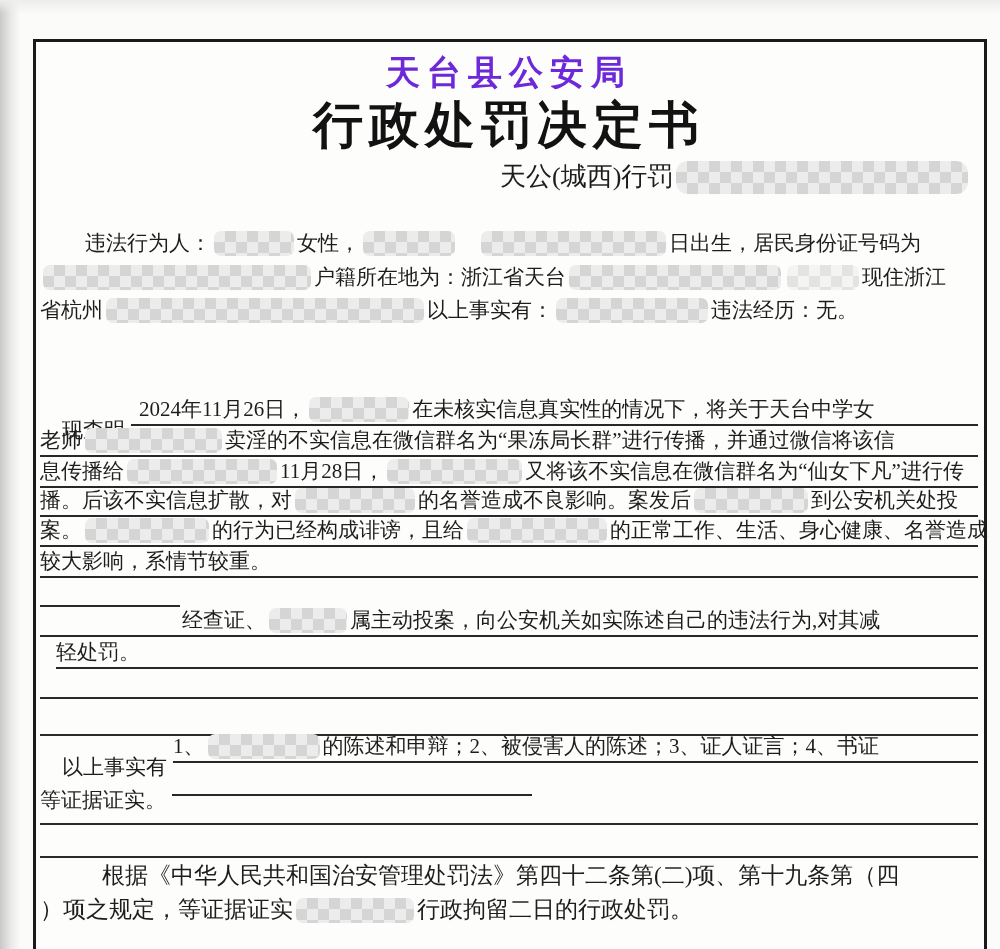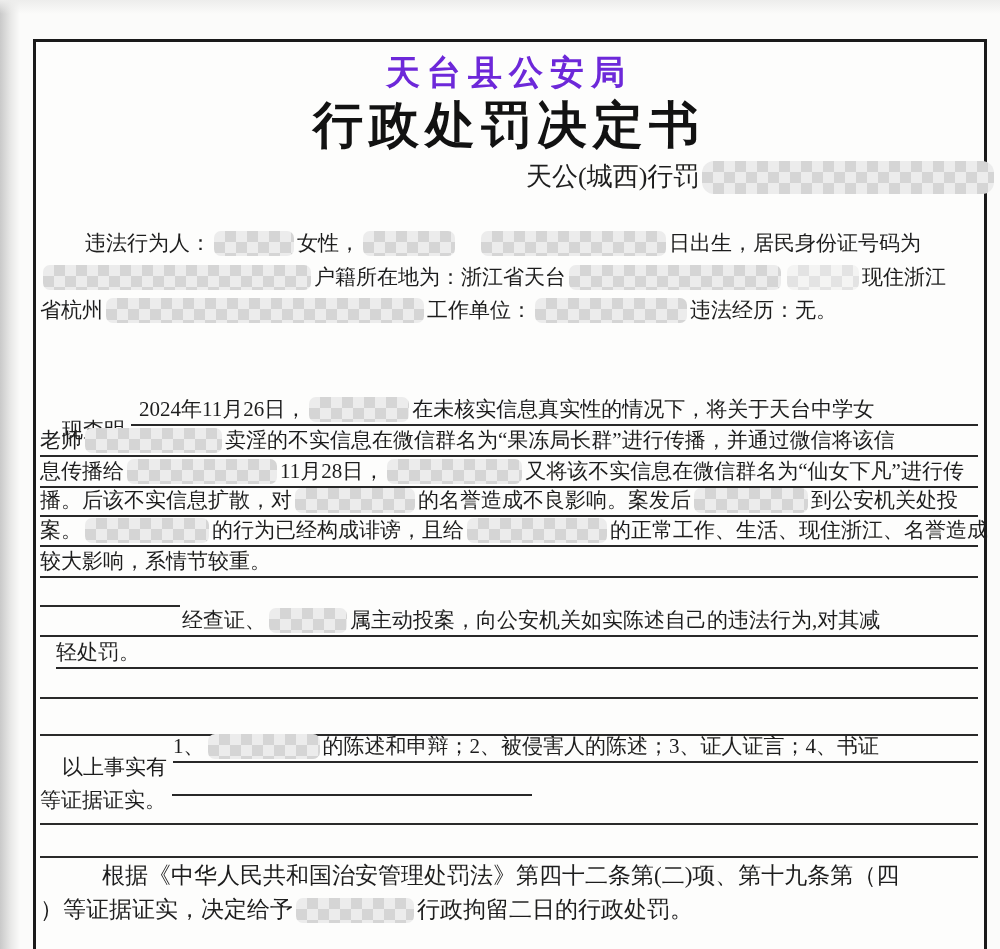--- a/index.html
+++ b/index.html
@@ -45,51 +45,51 @@
       linear-gradient(45deg,#d5d5d5 25%,transparent 25%,transparent 75%,#d5d5d5 75%),
       linear-gradient(45deg,#d5d5d5 25%,#ececec 25%,#ececec 75%,#d5d5d5 75%);
     background-size:22px 22px;background-position:0 0,11px 11px;
   }
   .redact.light{
     background-image:
       linear-gradient(45deg,#e3e3e3 25%,transparent 25%,transparent 75%,#e3e3e3 75%),
       linear-gradient(45deg,#e3e3e3 25%,#f4f4f3 25%,#f4f4f3 75%,#e3e3e3 75%);
   }
   .rule{position:absolute;height:0;border-top:2px solid #2a2a2a;}
-  .docno{font-size:26px;height:38px;margin-left:26px;}
+  .docno{font-size:26px;height:38px;}
   .docno .redact{height:33px;border-radius:12px;}
   .big{font-size:23px;height:32px;line-height:32px;}
 </style>
 </head>
 <body>
 
 <div class="scan-edge"></div>
 <div class="scan-top"></div>
 
 <div class="frame">
   <div class="content">
     <div class="agency">天台县公安局</div>
     <div class="doctitle">行政处罚决定书</div>
     <div id="lines">
         <div class="line docno" style="top: 116px; left: 460px;"><span class="fill"><span class="t">天公(城西)行罚</span><span class="redact" style="width: 292px;"></span></span></div>
         <div class="line" style="top: 186px; left: 45px; height: 31px; line-height: 31px;"><span class="fill"><span class="t">违法行为人：</span><span class="redact" style="width: 80px;"></span><span class="t">女性，</span><span class="redact" style="width: 92px;"></span><span class="sp" style="width: 20px;"></span><span class="redact" style="width: 185px;"></span><span class="t">日出生，居民身份证号码为</span></span></div>
         <div class="line" style="top: 220px; left: 0px; height: 31px; line-height: 31px;"><span class="fill"><span class="redact" style="width: 268px;"></span><span class="t">户籍所在地为：浙江省天台</span><span class="redact" style="width: 212px;"></span><span class="redact light" style="width: 72px;"></span><span class="t">现住浙江</span></span></div>
-        <div class="line" style="top: 253px; left: 0px; height: 31px; line-height: 31px;"><span class="fill"><span class="t">省杭州</span><span class="redact" style="width: 318px;"></span><span class="t">工作单位：</span><span class="redact" style="width: 152px;"></span><span class="t">违法经历：无。</span></span></div>
+        <div class="line" style="top: 253px; left: 0px; height: 31px; line-height: 31px;"><span class="fill"><span class="t">省杭州</span><span class="redact" style="width: 318px;"></span><span class="t">以上事实有：</span><span class="redact" style="width: 152px;"></span><span class="t">违法经历：无。</span></span></div>
         <div class="line" style="top: 353px; left: 22px;"><span class="t pre-gap">现查明</span><span class="fill ul"><span class="sp" style="width: 8px;"></span><span class="t">2024年11月26日，</span><span class="redact" style="width: 100px;"></span><span class="t">在未核实信息真实性的情况下，将关于天台中学女</span></span></div>
         <div class="line" style="top: 384px; left: 0px;"><span class="fill ul"><span class="t">老师</span><span class="redact" style="width: 137px;"></span><span class="t">卖淫的不实信息在微信群名为“果冻局长群”进行传播，并通过微信将该信</span></span></div>
         <div class="line" style="top: 415px; left: 0px;"><span class="fill ul"><span class="t">息传播给</span><span class="redact" style="width: 150px;"></span><span class="t">11月28日，</span><span class="redact" style="width: 135px;"></span><span class="t">又将该不实信息在微信群名为“仙女下凡”进行传</span></span></div>
         <div class="line" style="top: 444px; left: 0px;"><span class="fill ul"><span class="t">播。后该不实信息扩散，对</span><span class="redact" style="width: 120px;"></span><span class="t">的名誉造成不良影响。案发后</span><span class="redact" style="width: 114px;"></span><span class="t">到公安机关处投</span></span></div>
-        <div class="line" style="top: 474px; left: 0px;"><span class="fill ul"><span class="t">案。</span><span class="redact" style="width: 124px;"></span><span class="t">的行为已经构成诽谤，且给</span><span class="redact" style="width: 140px;"></span><span class="t">的正常工作、生活、现住浙江、名誉造成</span></span></div>
+        <div class="line" style="top: 474px; left: 0px;"><span class="fill ul"><span class="t">案。</span><span class="redact" style="width: 124px;"></span><span class="t">的行为已经构成诽谤，且给</span><span class="redact" style="width: 140px;"></span><span class="t">的正常工作、生活、身心健康、名誉造成</span></span></div>
         <div class="line" style="top: 505px; left: 0px;"><span class="fill ul"><span class="t">较大影响，系情节较重。</span></span></div>
         <div class="rule" style="top: 563px; left: 0px; width: 140px;"></div>
         <div class="line" style="top: 565px; left: 0px; align-items: flex-end;"><span class="fill ul"><span class="sp" style="width: 142px;"></span><span class="t">经查证、</span><span class="redact" style="width: 78px;"></span><span class="t">属主动投案，向公安机关如实陈述自己的违法行为,对其减</span></span></div>
         <div class="line" style="top: 596px; left: 16px;"><span class="fill ul"><span class="t">轻处罚。</span></span></div>
         <div class="rule" style="top: 655px; left: 0px; right: 0px;"></div>
         <div class="rule" style="top: 692px; left: 0px; right: 0px;"></div>
         <div class="line" style="top: 690px; left: 22px;"><span class="t pre-gap">以上事实有</span><span class="fill ul"><span class="t">1、</span><span class="redact" style="width: 112px;"></span><span class="t">的陈述和申辩；2、被侵害人的陈述；3、证人证言；4、书证</span></span></div>
         <div class="line" style="top: 723px; left: 0px;"><span class="t pre-gap">等证据证实。</span><span class="fill ul" style="flex: 0 0 auto; width: 360px;"></span></div>
         <div class="rule" style="top: 781px; left: 0px; right: 0px;"></div>
         <div class="rule" style="top: 814px; left: 0px; right: 0px;"></div>
         <div class="line big" style="top: 818px; left: 62px; align-items: flex-end;"><span class="fill"><span class="t">根据《中华人民共和国治安管理处罚法》第四十二条第(二)项、第十九条第（四</span></span></div>
-        <div class="line big" style="top: 852px; left: 0px;"><span class="fill"><span class="t">）等证据证实，决定给予</span><span class="redact" style="width: 118px;"></span><span class="t">行政拘留二日的行政处罚。</span></span></div>
+        <div class="line big" style="top: 852px; left: 0px;"><span class="fill"><span class="t">）项之规定，等证据证实</span><span class="redact" style="width: 118px;"></span><span class="t">行政拘留二日的行政处罚。</span></span></div>
       </div>
   </div>
 </div>
 
 </body></html>

